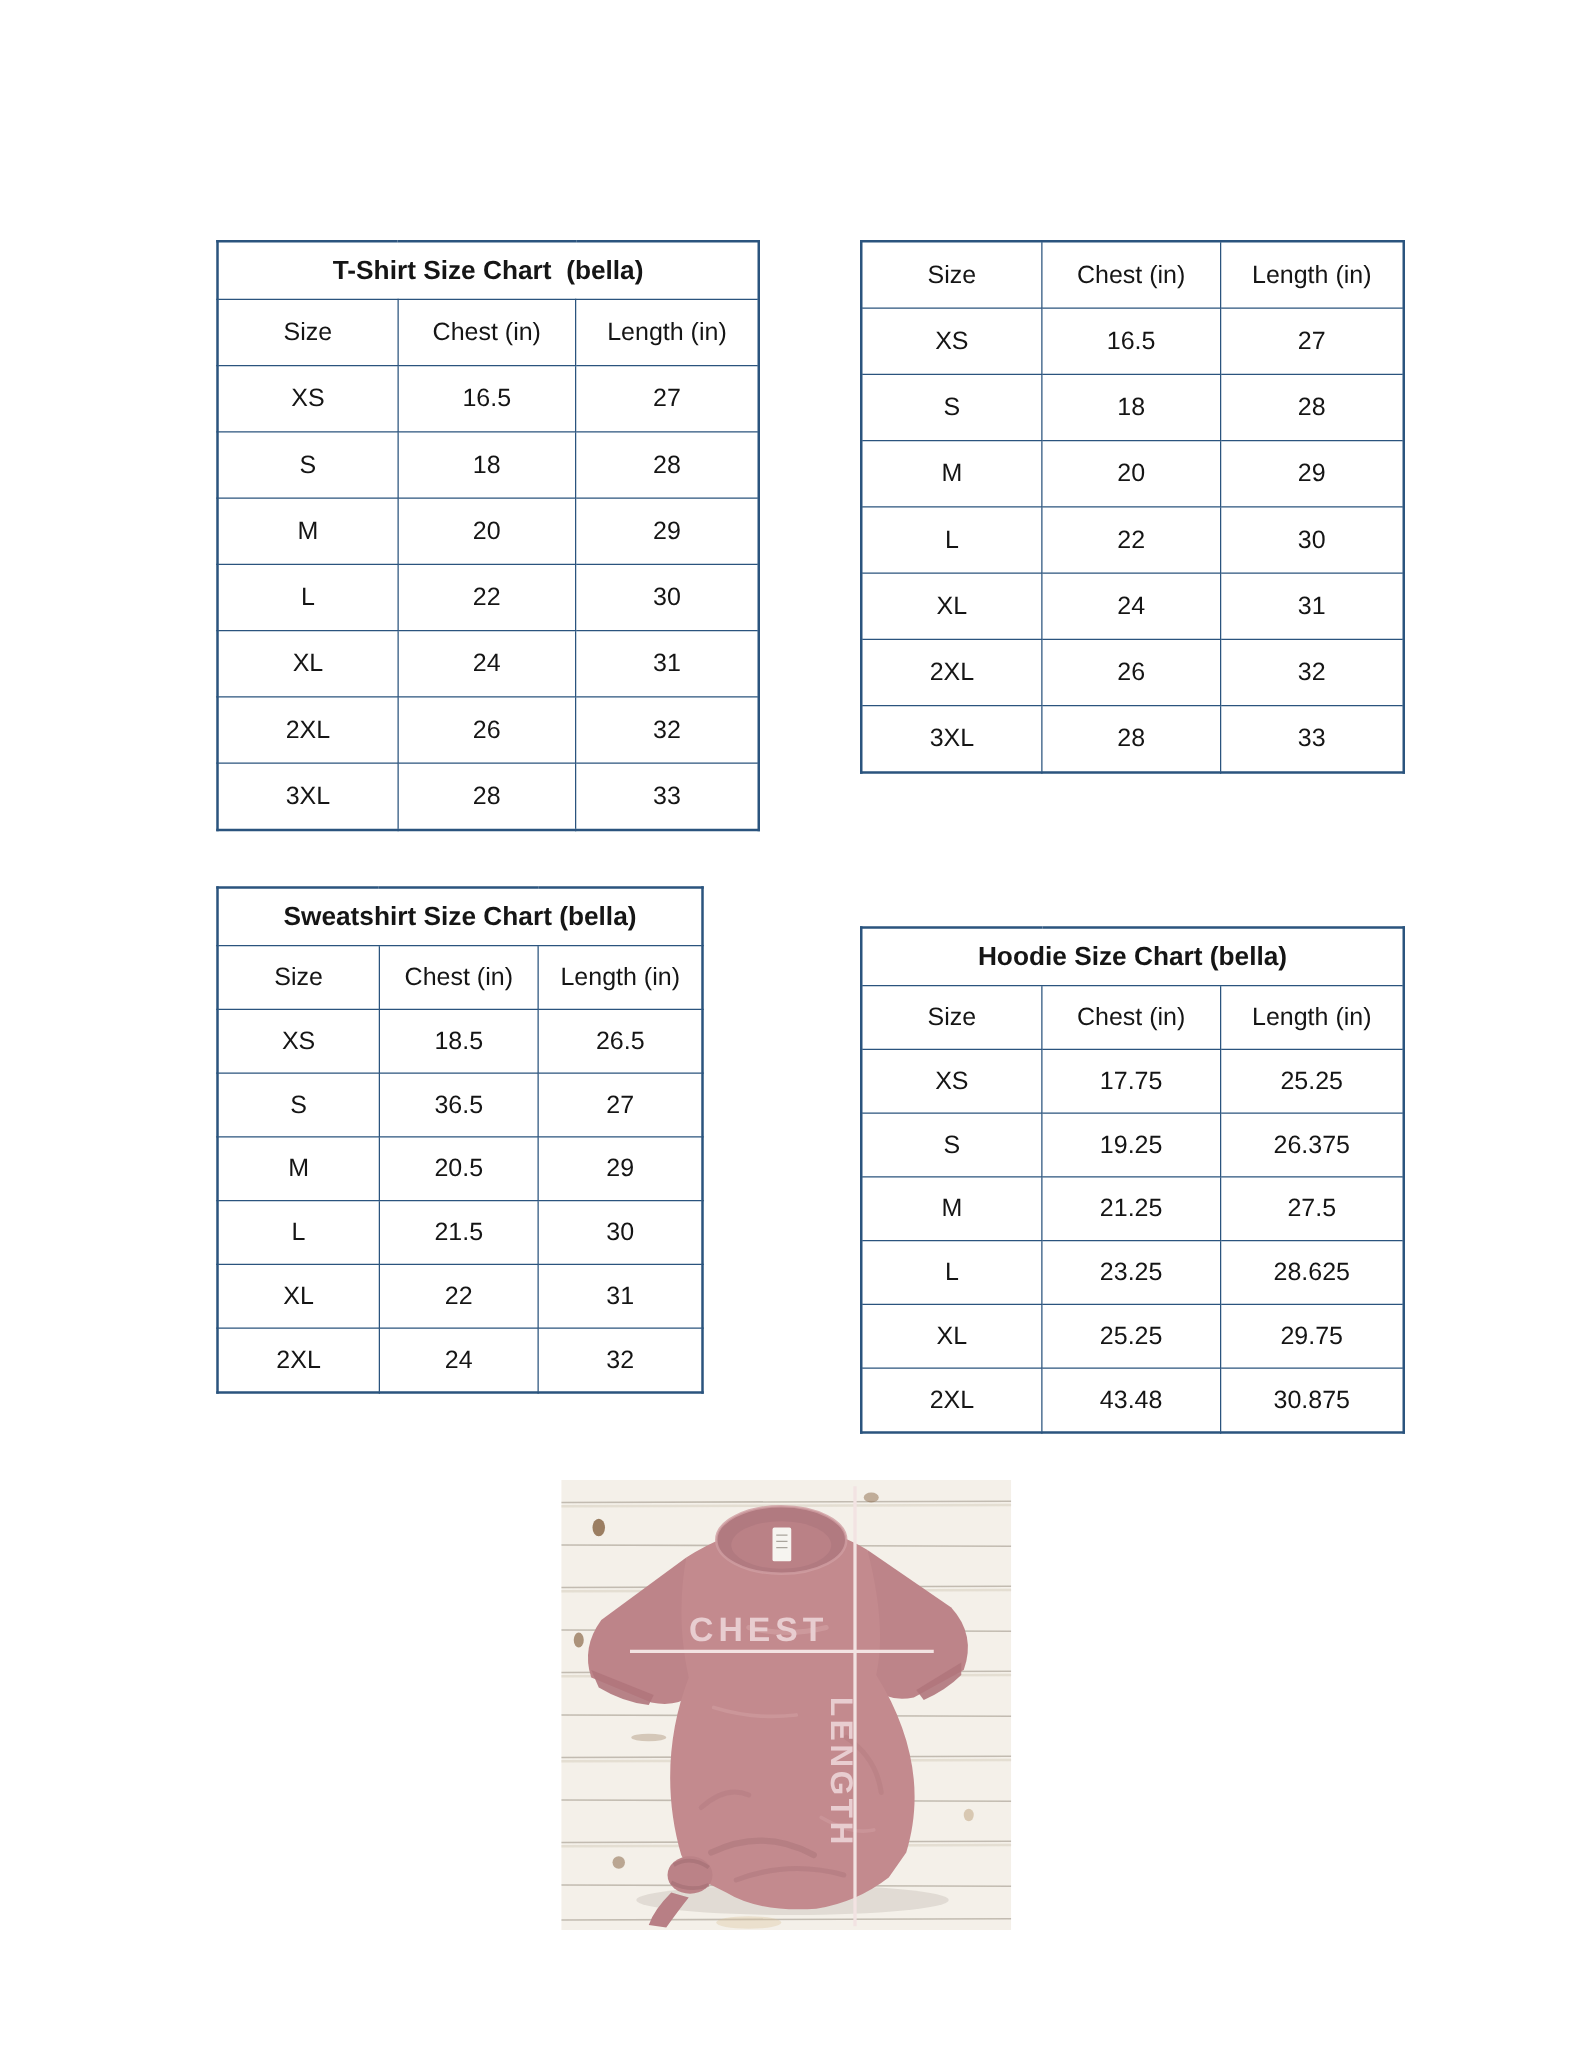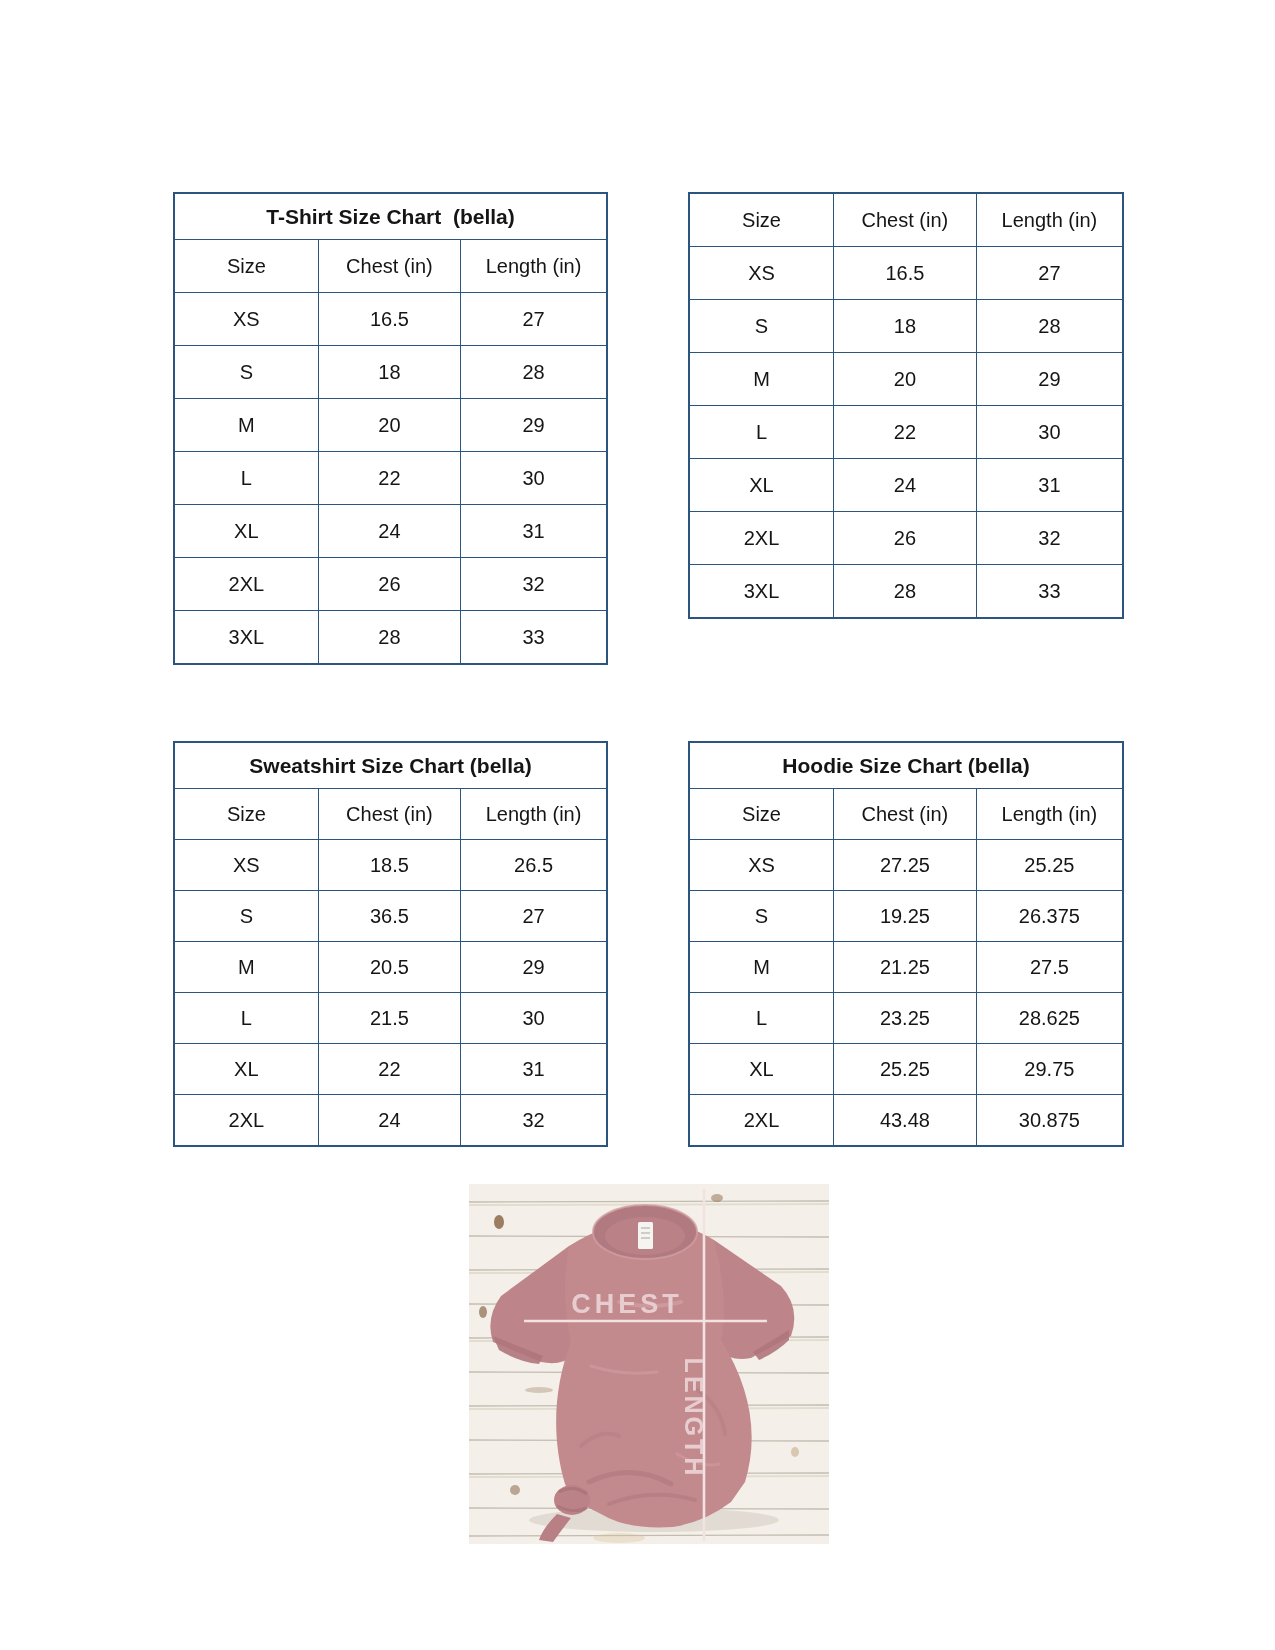--- a/index.html
+++ b/index.html
@@ -8,21 +8,21 @@
     background:#ffffff;
     font-family:"Liberation Sans",sans-serif;
     color:#141414;
   }
   .page{position:relative;width:1275px;height:1650px;overflow:hidden;background:#fff;margin-left:41px;}
 
   
   .size-table{position:absolute;}
   #t1{left:132px;top:192px;width:435px;}
   #t2{left:647px;top:192px;width:436px;}
-  #t3{left:132px;top:741px;width:435px;}
+  #t3{left:132px;top:709px;width:390px;}
   #t4{left:647px;top:741px;width:436px;border-radius:20px;}
 
   .size-table table{
     width:100%;
     border-collapse:collapse;
     border:2.5px solid #2b547e;
     background:#fff;
   }
   .size-table td{
     border:1.6px solid #2b547e;
@@ -38,21 +38,21 @@
     font-size:21px;
     white-space:pre;
   }
   .size-table tr.header td,
   .size-table tr.data td{height:52px;}
   .size-table.compact tr.header td,
   .size-table.compact tr.data td{height:50px;}
 
   
   .photo{
-    position:absolute;left:428px;top:1184px;width:360px;height:360px;margin:0;
+    position:absolute;left:408px;top:1184px;width:360px;height:360px;margin:0;
   }
   .photo svg{display:block;}
 </style>
 </head>
 <body>
 
 <div class="page">
 
   <section id="t1" class="size-table">
       <table>
@@ -222,21 +222,21 @@
           <tr class="title">
             <td colspan="3">Hoodie Size Chart (bella)</td>
           </tr>
           <tr class="header">
             <td>Size</td>
             <td>Chest (in)</td>
             <td>Length (in)</td>
           </tr>
           <tr class="data">
             <td>XS</td>
-            <td>27.25</td>
+            <td>17.75</td>
             <td>25.25</td>
           </tr>
           <tr class="data">
             <td>S</td>
             <td>19.25</td>
             <td>26.375</td>
           </tr>
           <tr class="data">
             <td>M</td>
             <td>21.25</td>

